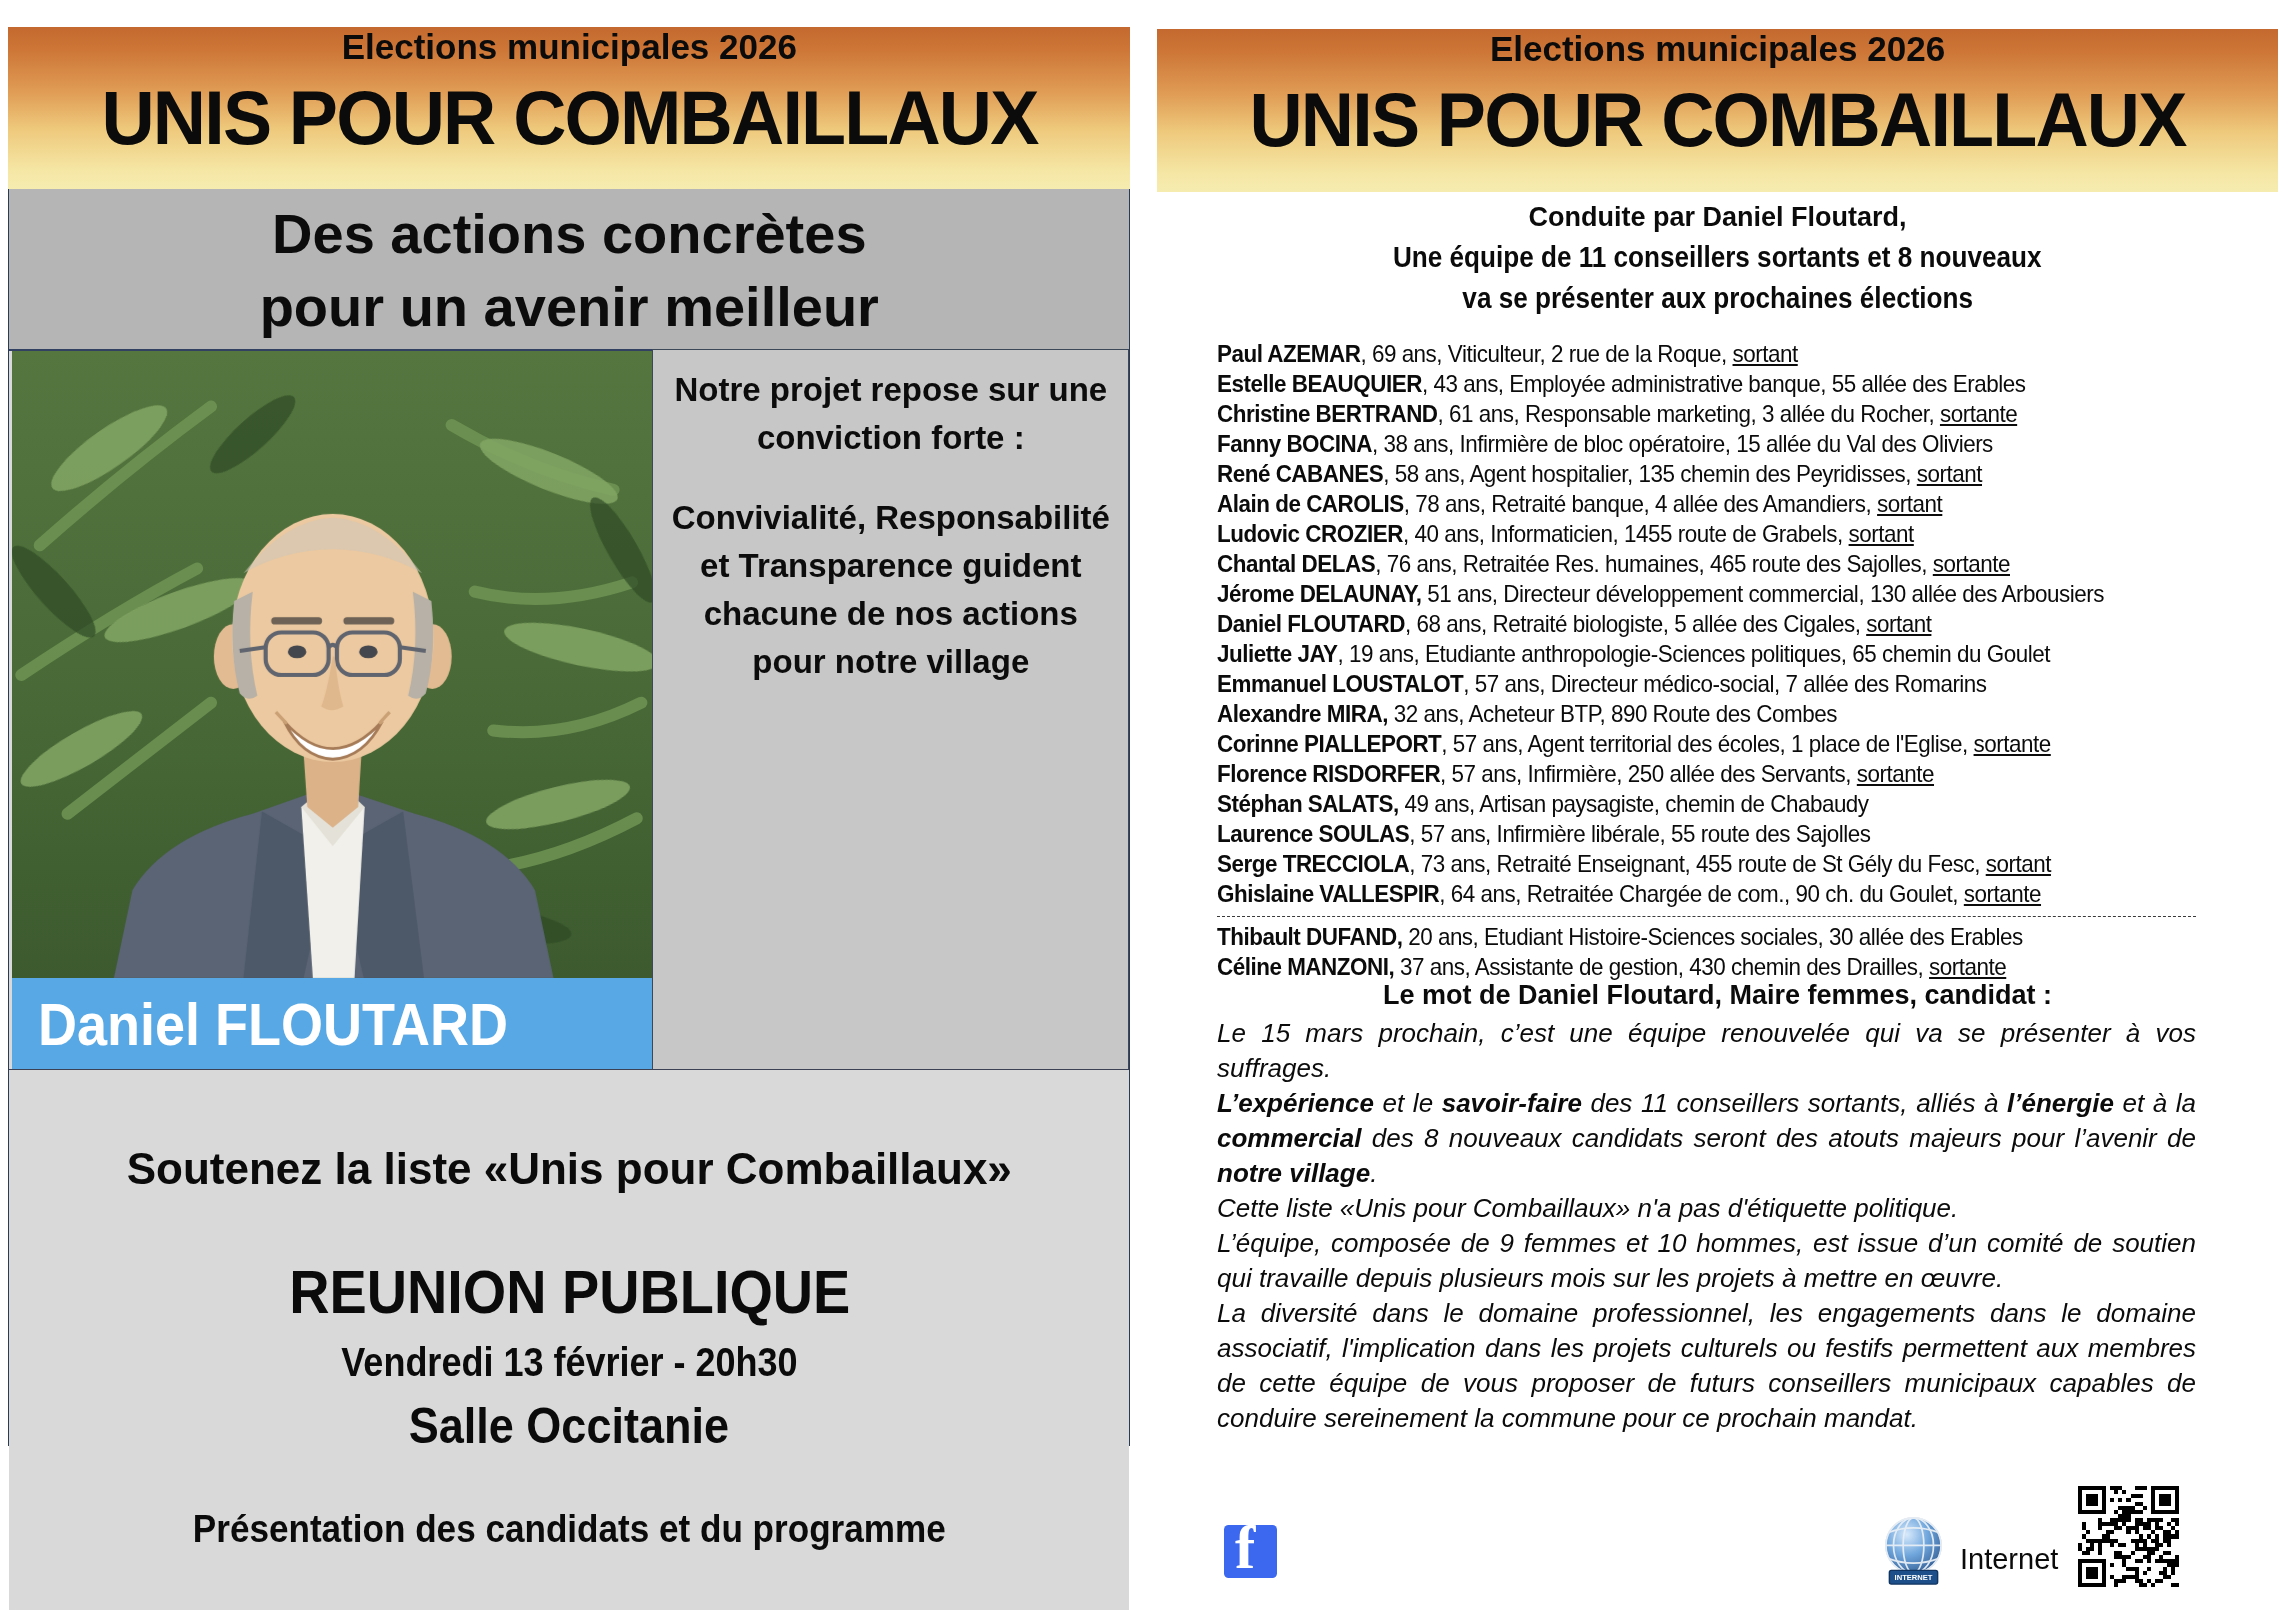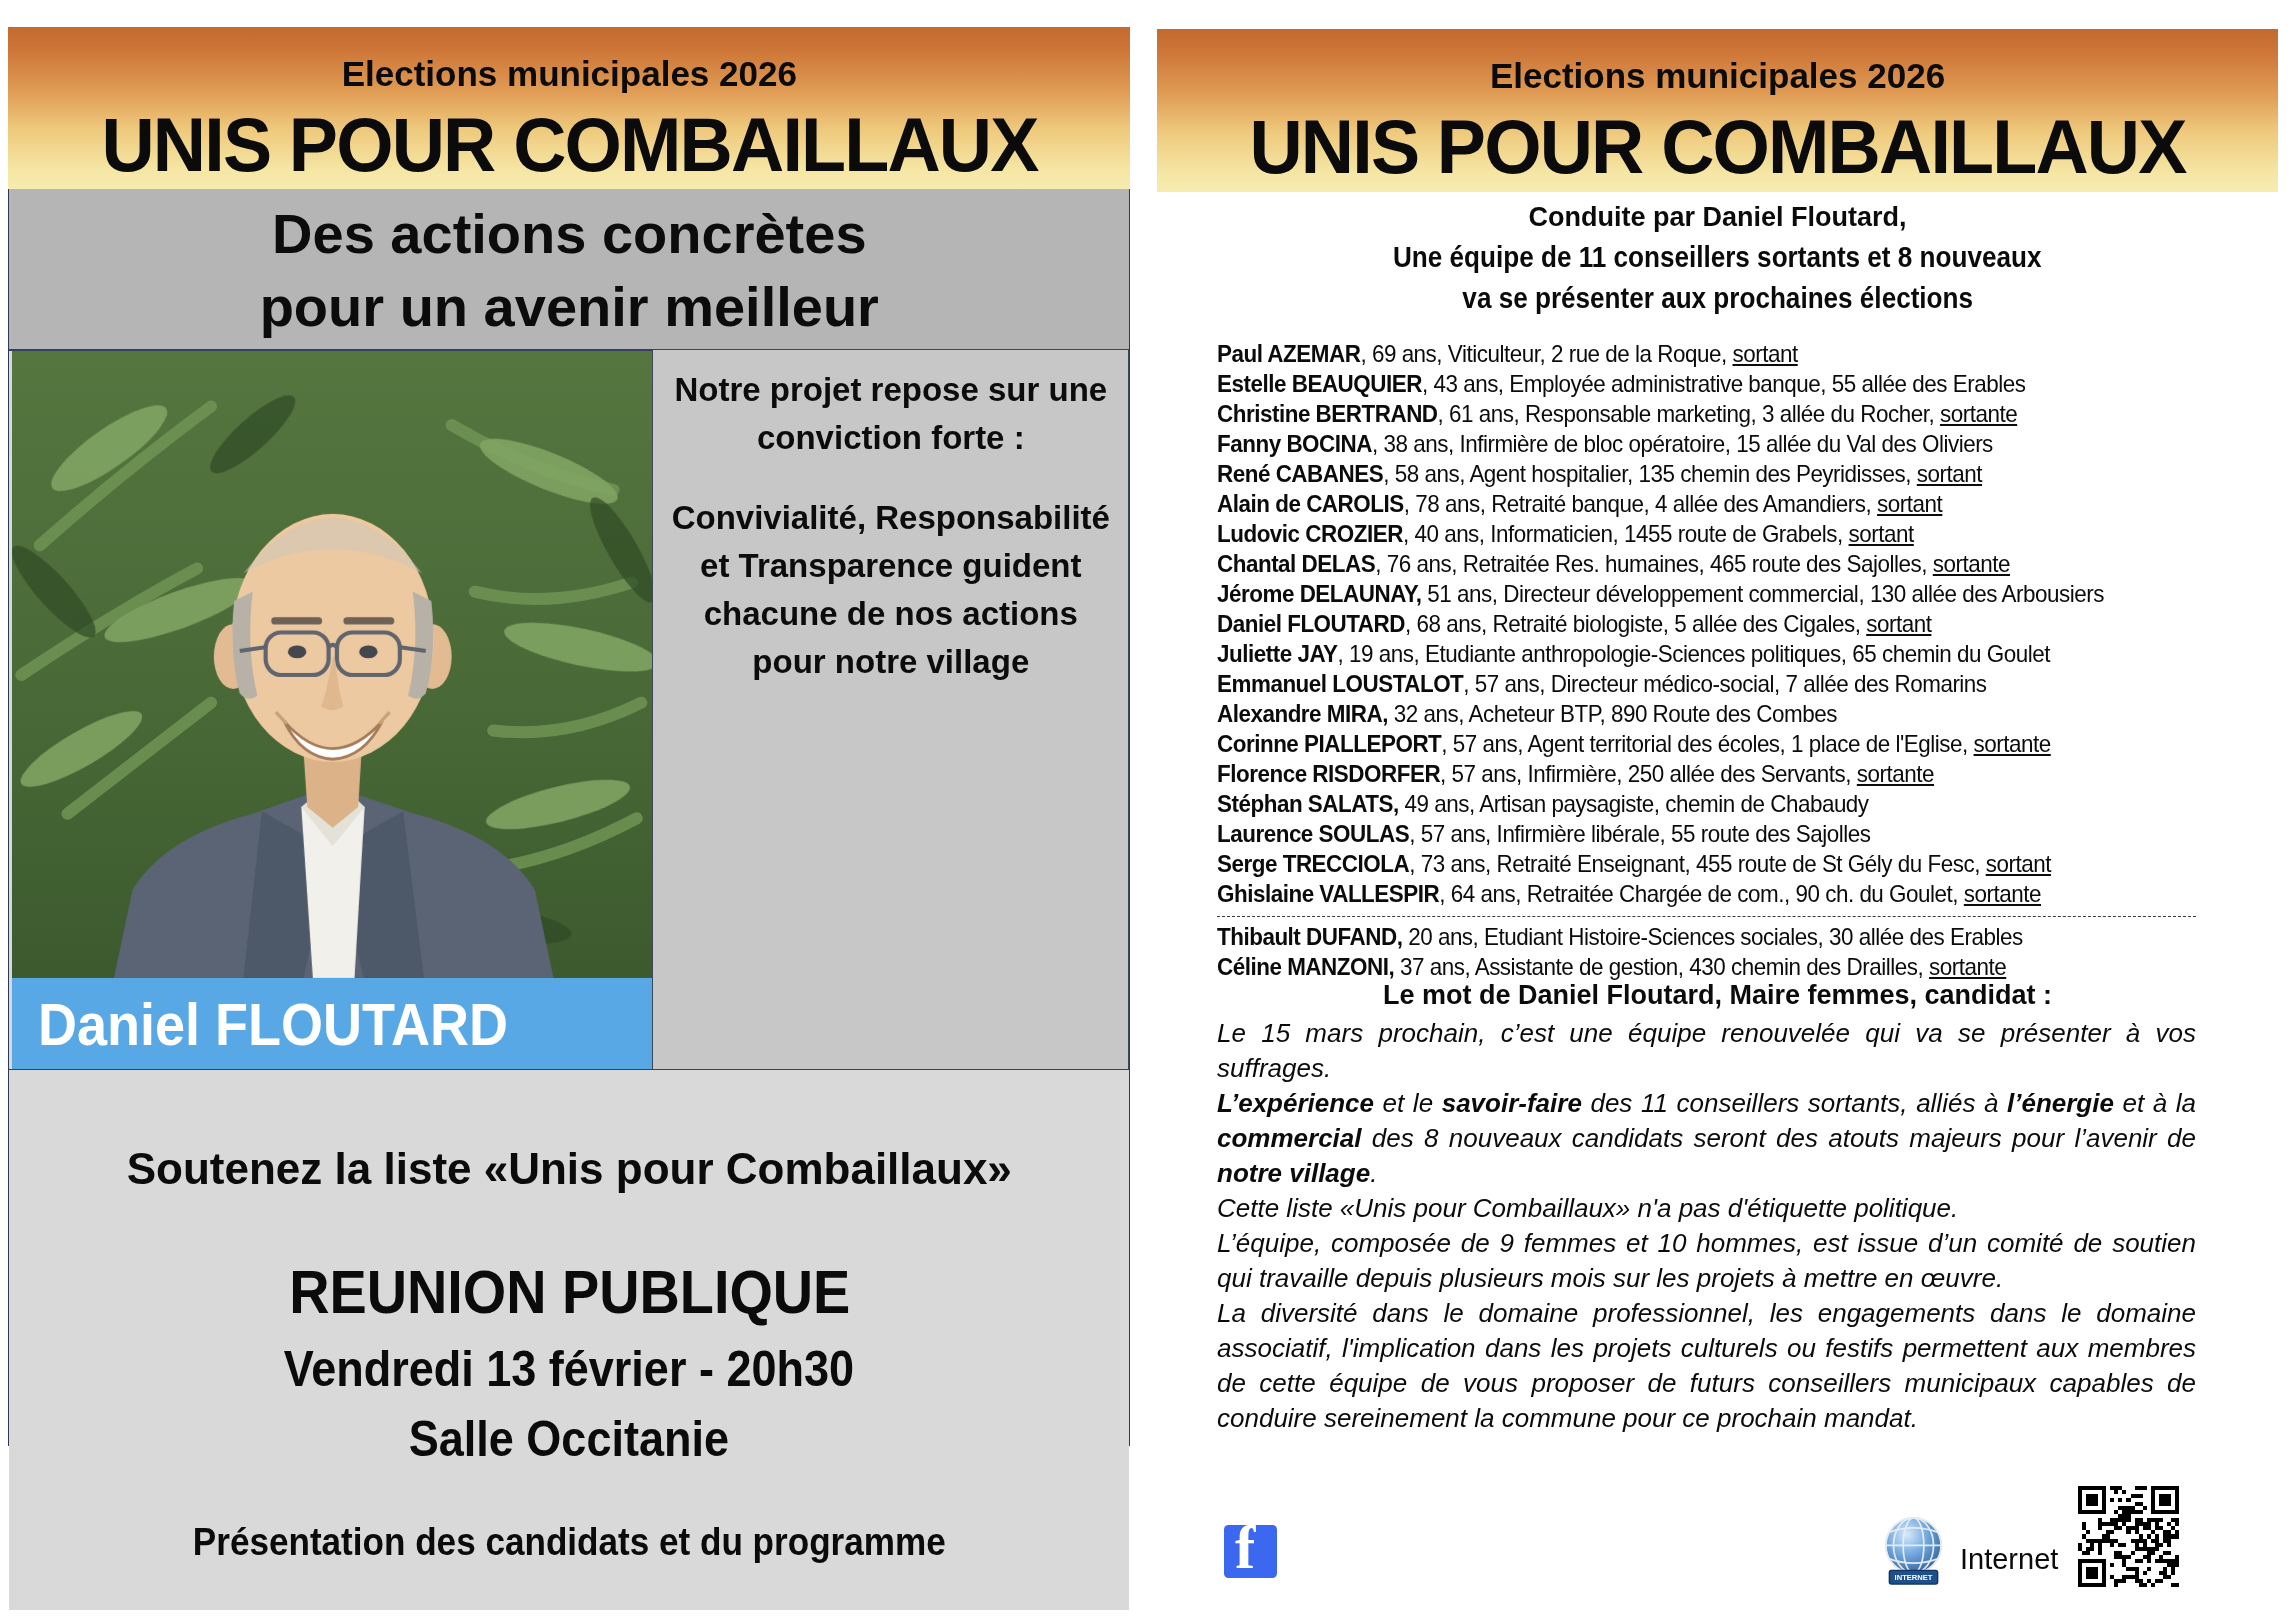--- a/index.html
+++ b/index.html
@@ -16,21 +16,20 @@
 
   
   .banner{
     position:absolute; left:0; width:100%;
     background:linear-gradient(180deg,#c4692f 0%,#cd7637 14%,#e09c55 40%,#eec97c 63%,#f5e6a4 88%,#f6ecb0 100%);
     text-align:center;
   }
   #banner-left{ top:27px; height:162px; }
   #banner-right{ top:29px; height:163px; }
   .banner .kicker{
-    margin-top:27px;
     font-size:35px; font-weight:bold; color:#0b0b0b;
     letter-spacing:0;
   }
   .banner .big-title{
     margin-top:6.5px;
     font-size:76px; font-weight:bold; color:#0b0b0b;
     letter-spacing:-1.9px; white-space:nowrap;
     display:inline-block; transform:scaleX(0.97); transform-origin:center;
   }
 
@@ -77,21 +76,21 @@
   #panel-para-1{ margin-top:16px; }
   #panel-para-2{ margin-top:33px; }
   #panel-para-3{ margin-top:32px; }
   #lower-left{
     position:absolute; top:880px; left:0; width:100%; height:541px;
     background:#d9d9d9; border-top:1.9px solid #3c4254; box-sizing:border-box;
     text-align:center; color:#0b0b0b;
   }
   .support-line{ margin-top:74px; font-size:44px; font-weight:bold; }
   .meeting-title{ margin-top:62px; font-size:62px; font-weight:bold; }
-  .meeting-date{ margin-top:13px; font-size:50px; font-weight:bold; }
+  .meeting-date{ margin-top:13px; font-size:40px; font-weight:bold; }
   .meeting-place{ margin-top:12px; font-size:50px; font-weight:bold; }
   .footer-line{ margin-top:52px; font-size:39px; font-weight:bold; }
   .narrow{ display:inline-block; transform:scaleX(0.90); transform-origin:center; white-space:nowrap; }
 
   
   #intro-block{
     position:absolute; top:197px; left:0; width:100%;
     text-align:center; color:#0b0b0b;
   }
   #intro-line-1{ font-size:27px; font-weight:bold; line-height:40px; }

